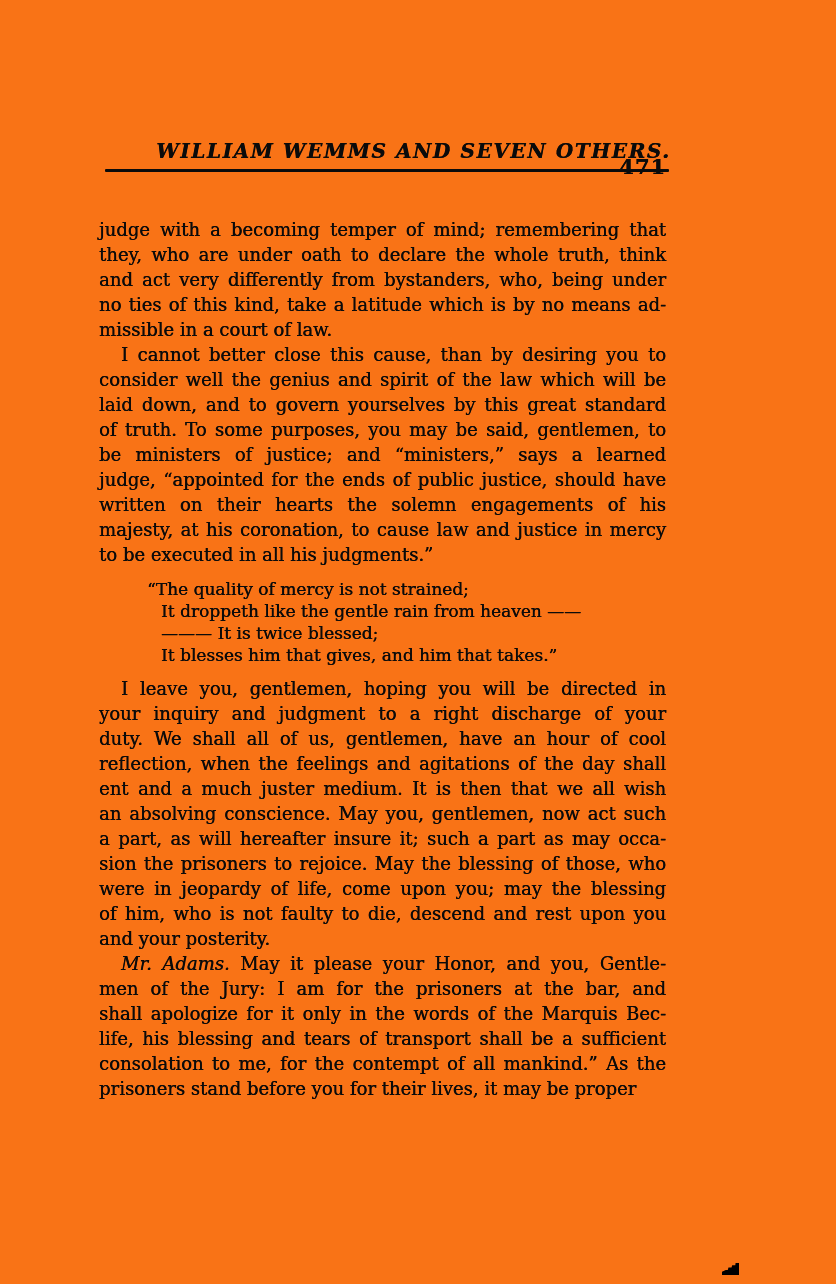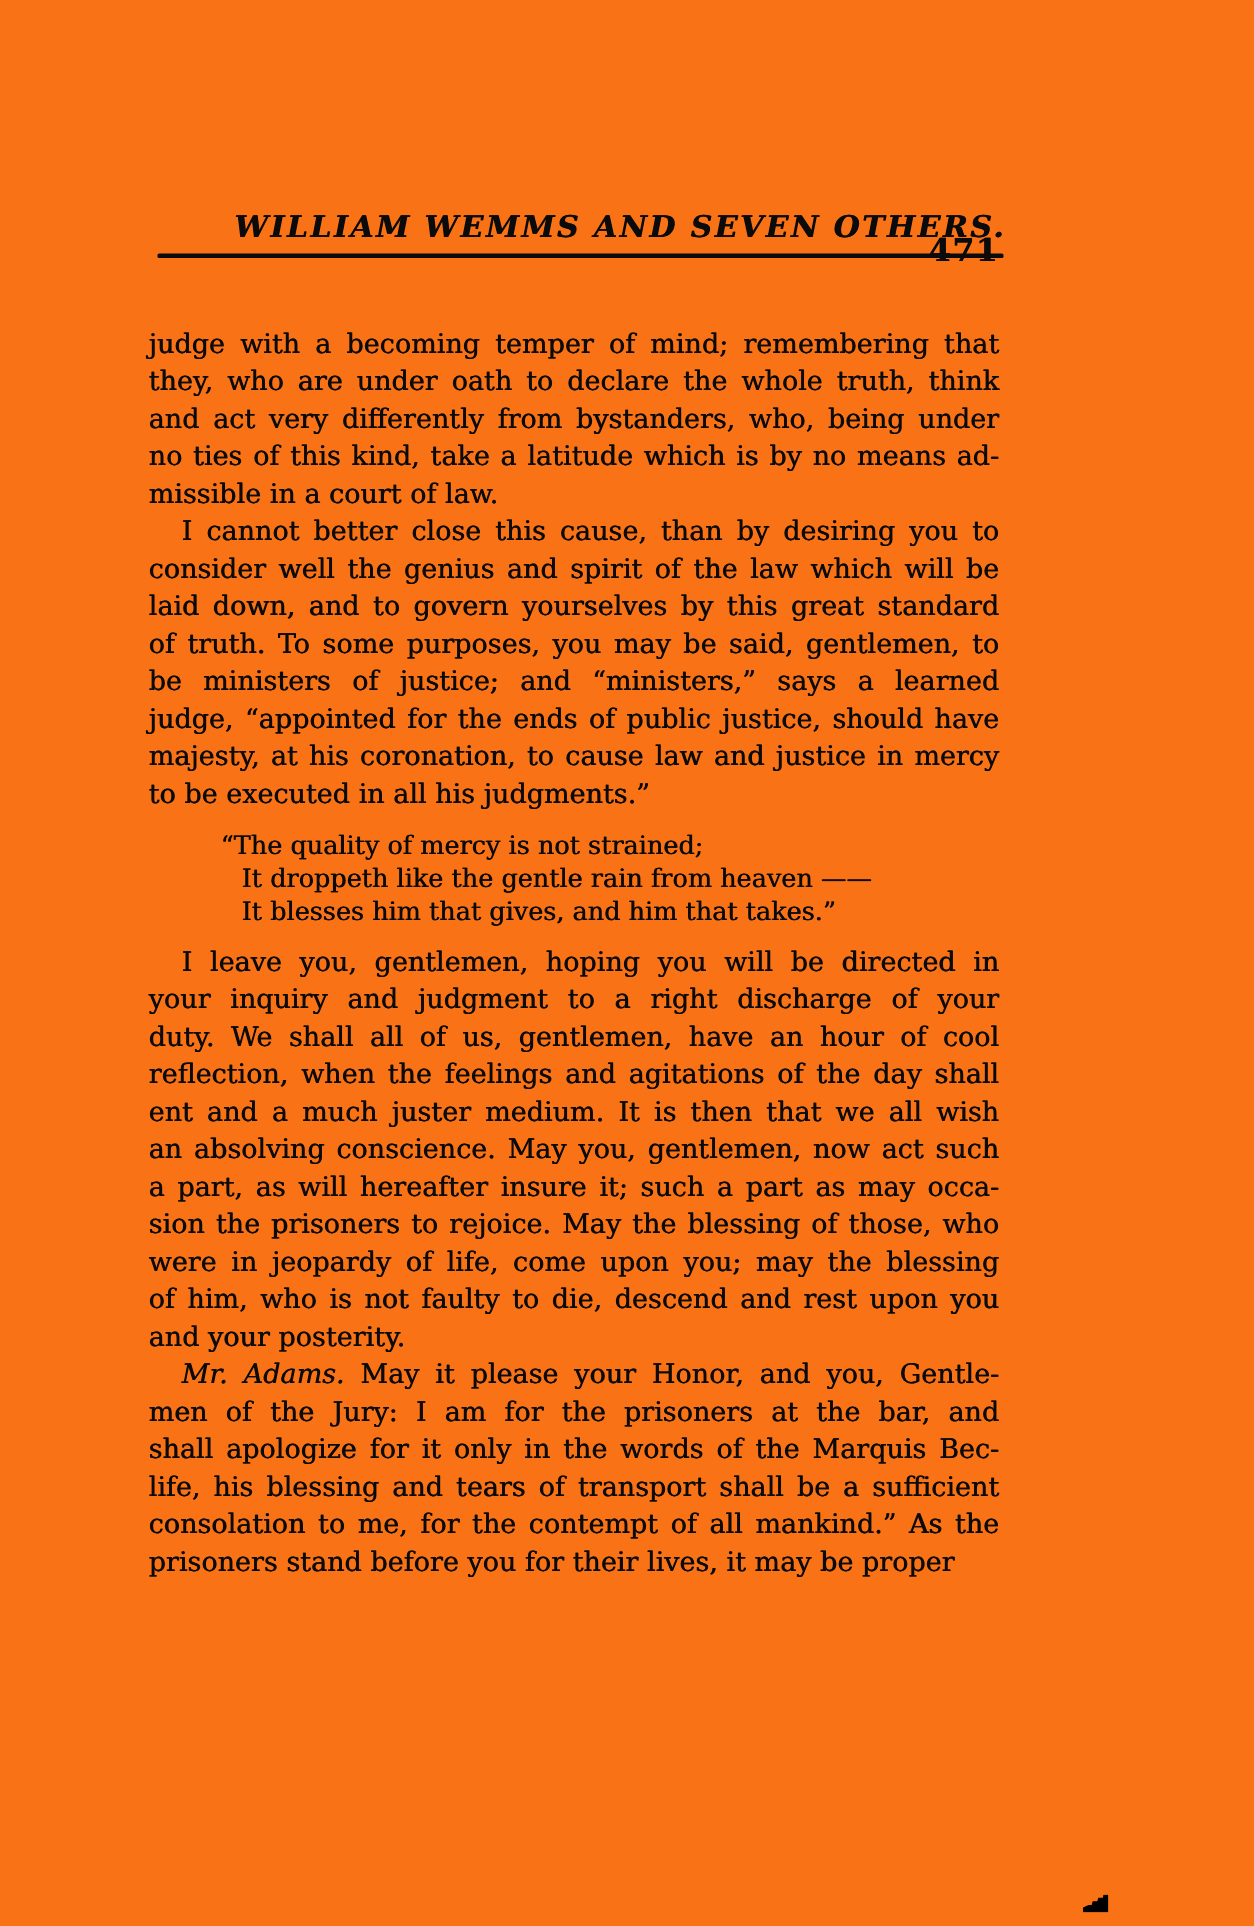--- a/index.html
+++ b/index.html
@@ -120,26 +120,28 @@
           <div class="line">no ties of this kind, take a latitude which is by no means ad-</div>
           <div class="line last">missible in a court of law.</div>
         </div>
         <div class="paragraph indent">
           <div class="line">I cannot better close this cause, than by desiring you to</div>
           <div class="line">consider well the genius and spirit of the law which will be</div>
           <div class="line">laid down, and to govern yourselves by this great standard</div>
           <div class="line">of truth.  To some purposes, you may be said, gentlemen, to</div>
           <div class="line">be ministers of justice; and “ministers,” says a learned</div>
           <div class="line">judge, “appointed for the ends of public justice, should have</div>
+          <div class="line">written on their hearts the solemn engagements of his</div>
           <div class="line">majesty, at his coronation, to cause law and justice in mercy</div>
           <div class="line last">to be executed in all his judgments.”</div>
         </div>
         <div class="verse">
           <div class="line">“The quality of mercy is not strained;</div>
           <div class="line">It droppeth like the gentle rain from heaven ——</div>
+          <div class="line">——— It is twice blessed;</div>
           <div class="line last">It blesses him that gives, and him that takes.”</div>
         </div>
         <div class="paragraph indent">
           <div class="line">I leave you, gentlemen, hoping you will be directed in</div>
           <div class="line">your inquiry and judgment to a right discharge of your</div>
           <div class="line">duty.  We shall all of us, gentlemen, have an hour of cool</div>
           <div class="line">reflection, when the feelings and agitations of the day shall</div>
           <div class="line">ent and a much juster medium.  It is then that we all wish</div>
           <div class="line">an absolving conscience.  May you, gentlemen, now act such</div>
           <div class="line">a part, as will hereafter insure it; such a part as may occa-</div>

